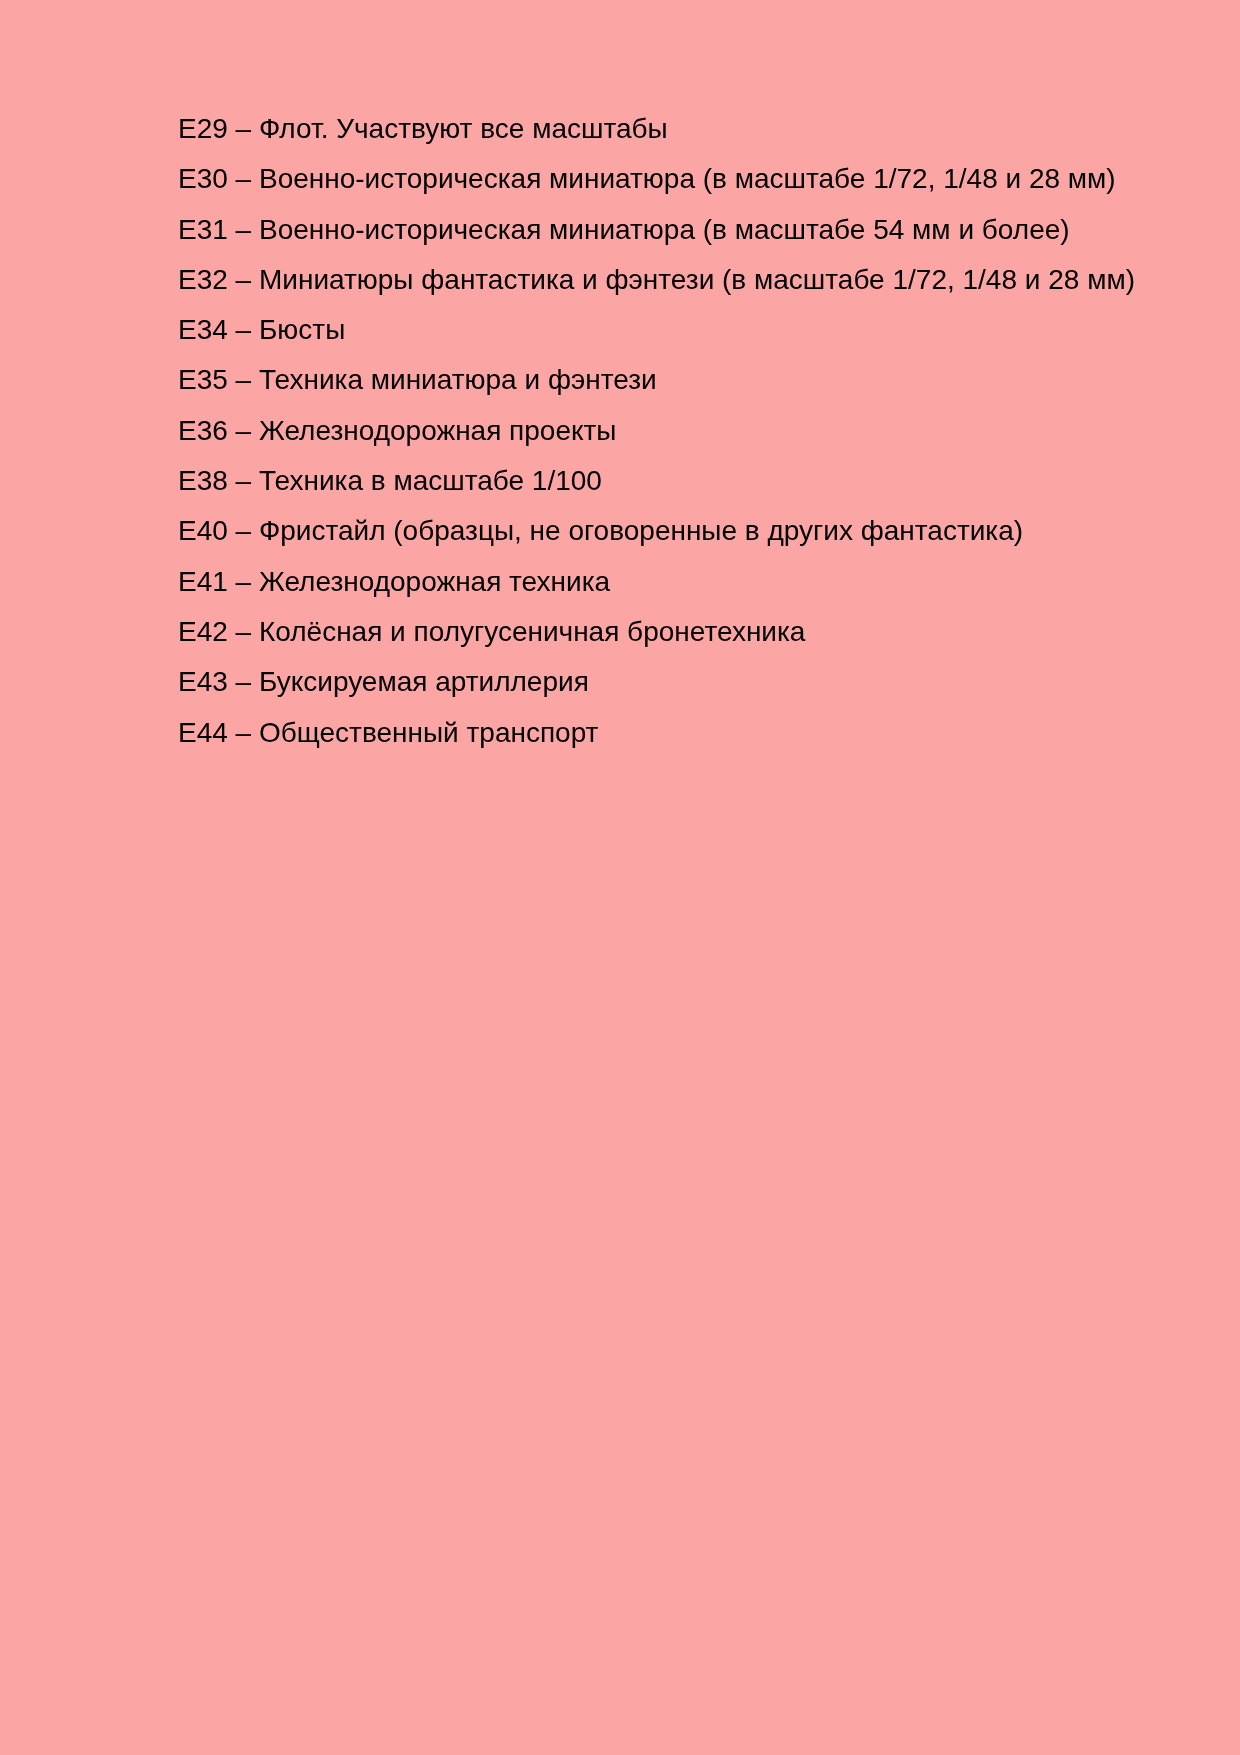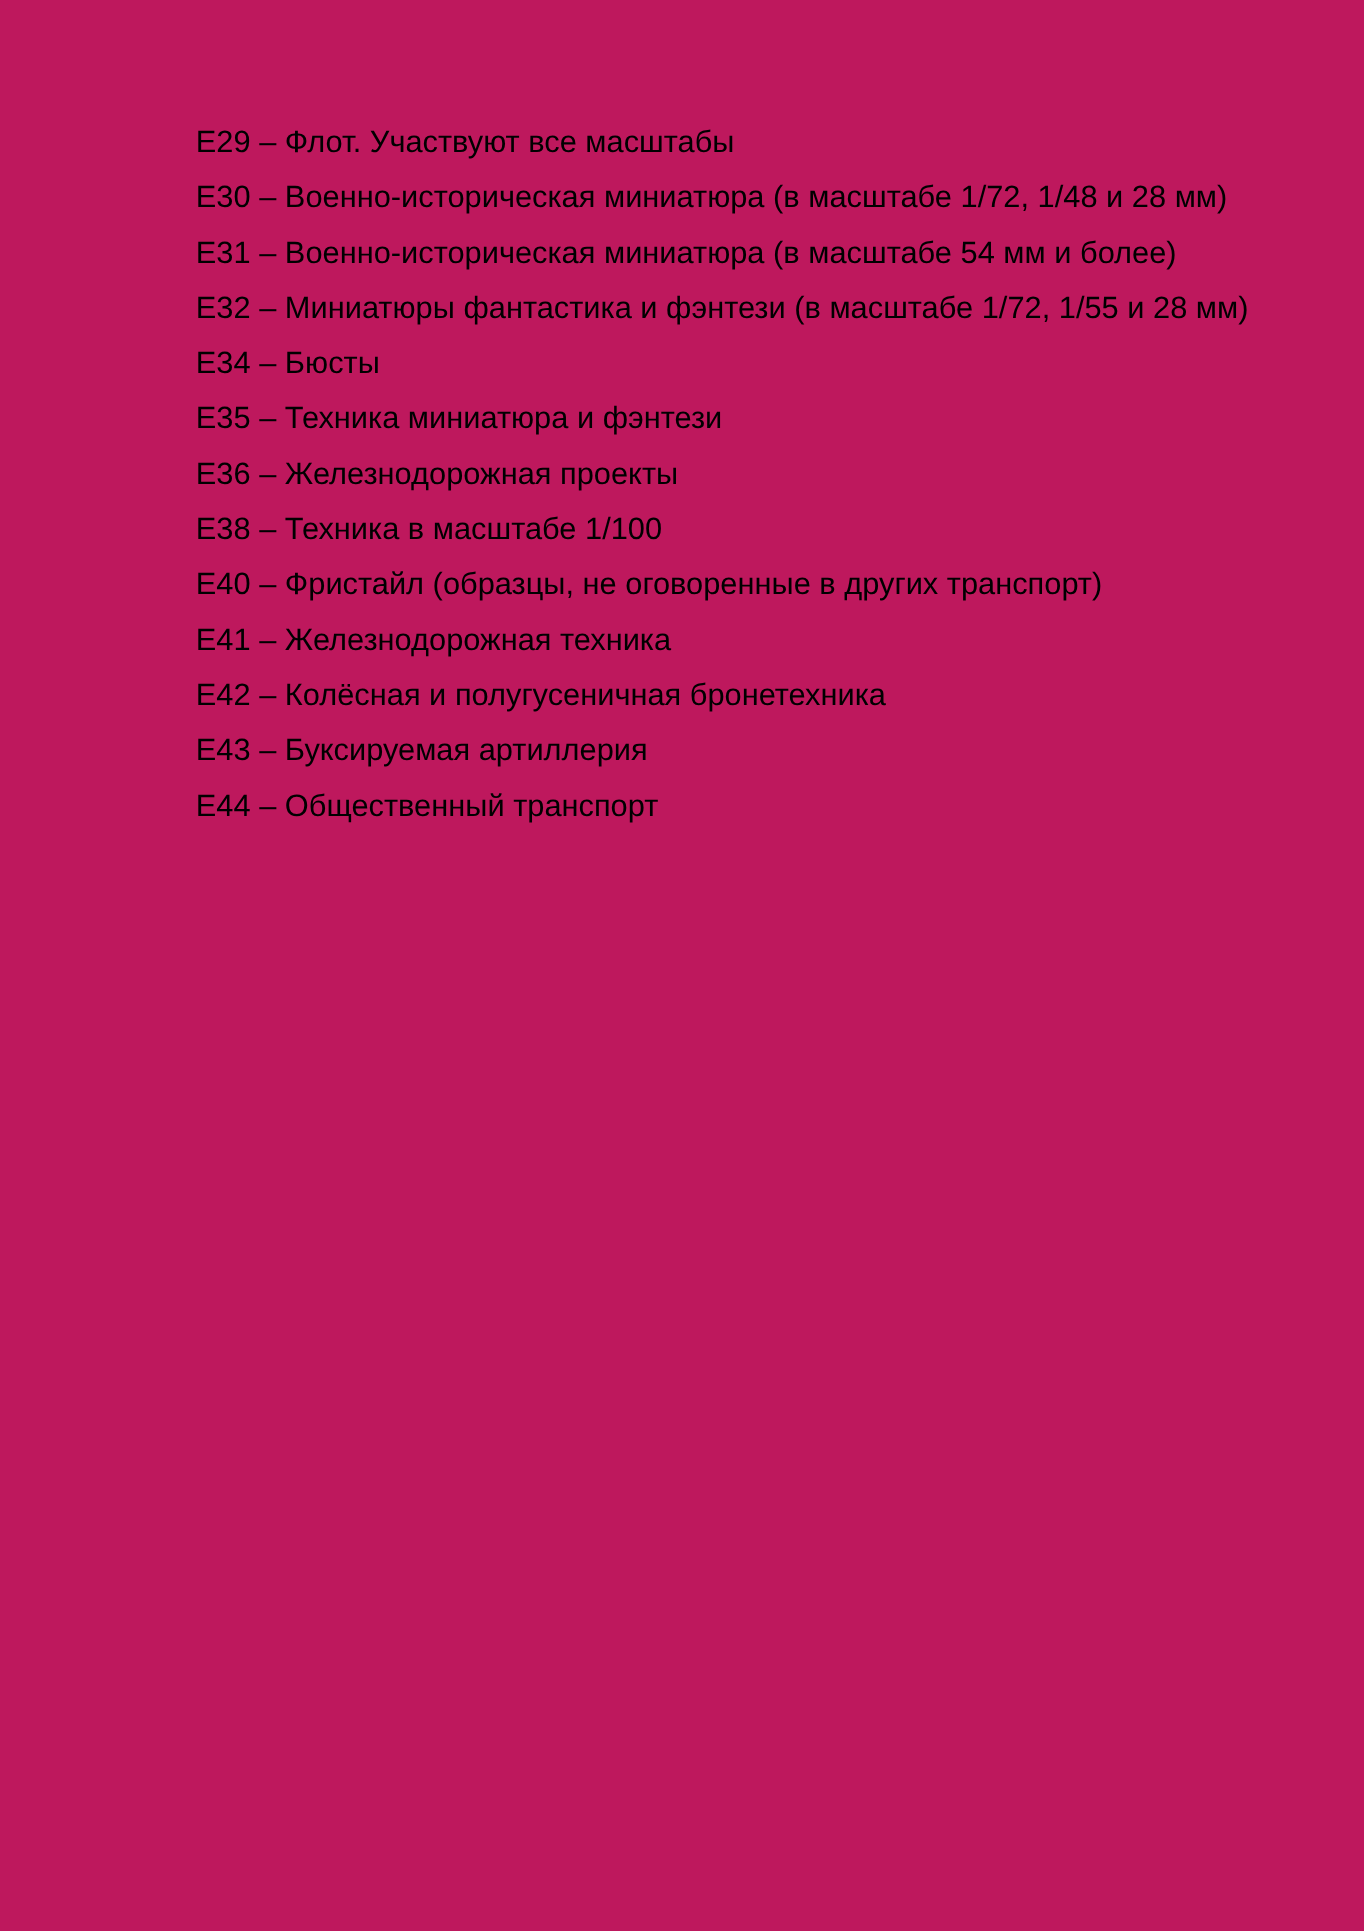--- a/index.html
+++ b/index.html
@@ -4,21 +4,21 @@
 <style>
   html, body {
     margin: 0;
     padding: 0;
     background: #ffffff;
   }
   .page {
     position: relative;
     width: 1240px;
     height: 1755px;
-    background: #be185d;
+    background: #fca5a5;
     overflow: hidden;
     font-family: "Liberation Sans", "DejaVu Sans", sans-serif;
   }
   .content {
     position: absolute;
     left: 178px;
     top: 104px;
     width: 980px;
   }
   .line {
@@ -32,24 +32,24 @@
   }
 </style>
 </head>
 <body>
 
 <div class="page">
   <div class="content">
     <p class="line">E29 – Флот. Участвуют все масштабы</p>
     <p class="line">E30 – Военно-историческая миниатюра (в масштабе 1/72, 1/48 и 28 мм)</p>
     <p class="line">E31 – Военно-историческая миниатюра (в масштабе 54 мм и более)</p>
-    <p class="line">E32 – Миниатюры фантастика и фэнтези (в масштабе 1/72, 1/55 и 28 мм)</p>
+    <p class="line">E32 – Миниатюры фантастика и фэнтези (в масштабе 1/72, 1/48 и 28 мм)</p>
     <p class="line">E34 – Бюсты</p>
     <p class="line">E35 – Техника миниатюра и фэнтези</p>
     <p class="line">E36 – Железнодорожная проекты</p>
     <p class="line">E38 – Техника в масштабе 1/100</p>
-    <p class="line">E40 – Фристайл (образцы, не оговоренные в других транспорт)</p>
+    <p class="line">E40 – Фристайл (образцы, не оговоренные в других фантастика)</p>
     <p class="line">E41 – Железнодорожная техника</p>
     <p class="line">E42 – Колёсная и полугусеничная бронетехника</p>
     <p class="line">E43 – Буксируемая артиллерия</p>
     <p class="line">E44 – Общественный транспорт</p>
   </div>
 </div>
 
 </body></html>

